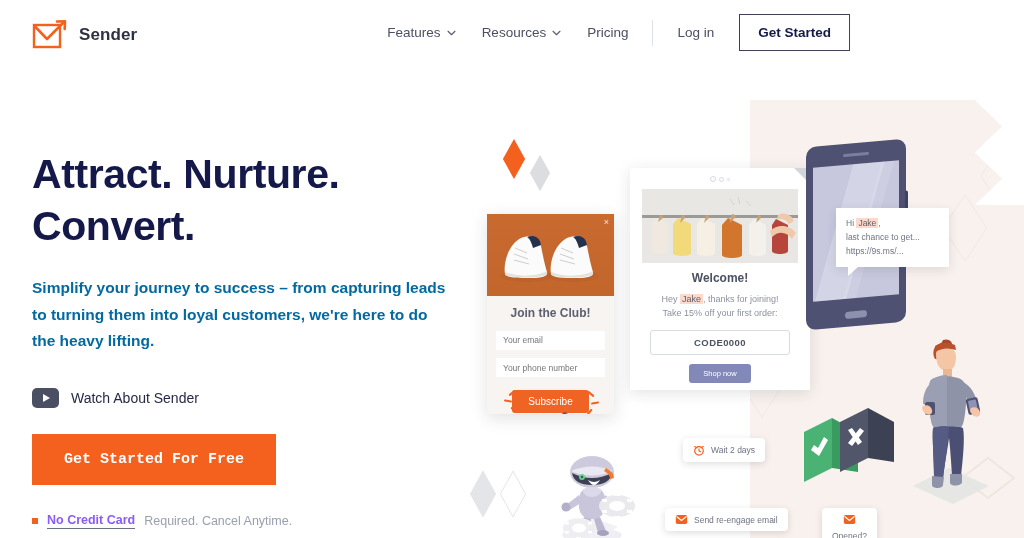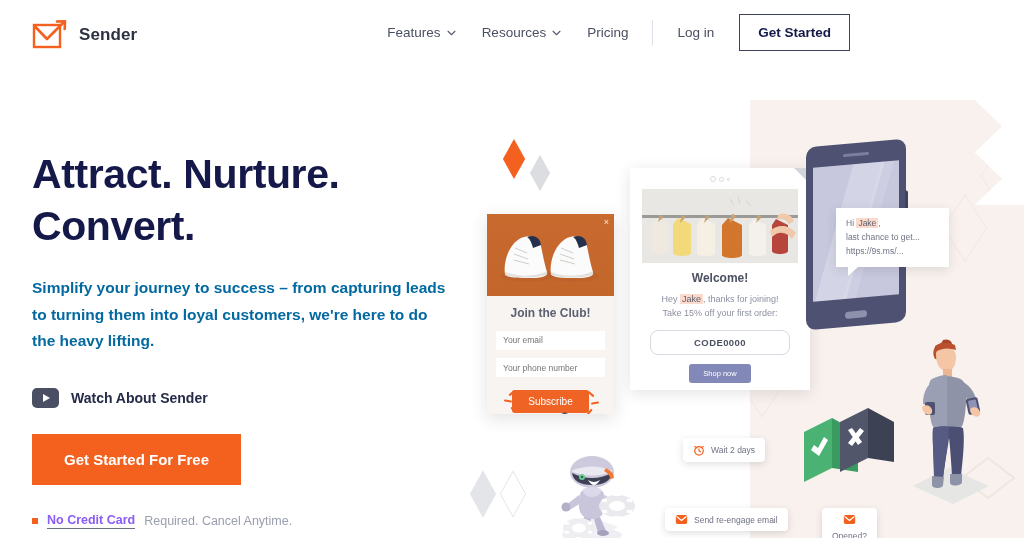--- a/index.html
+++ b/index.html
@@ -72,25 +72,25 @@
   }
   .play-btn {
     width: 27px; height: 20px; background: #4a4f63; border-radius: 5px;
     display: flex; align-items: center; justify-content: center;
   }
   .play-tri {
     width: 0; height: 0; border-left: 7px solid #fff;
     border-top: 4.5px solid transparent; border-bottom: 4.5px solid transparent;
     margin-left: 2px;
   }
-  .watch-label { font-size: 14px; font-weight: 700; color: #252a47; }
+  .watch-label { font-size: 14px; font-weight: 400; color: #252a47; }
   .cta {
     margin-top: 26px; display: inline-block; background: #f4601e; color: #fff;
     font-size: 15px; font-weight: 700; padding: 17px 32px; border: none;
-    cursor: pointer; font-family: Liberation Sans, sans-serif;
+    cursor: pointer; font-family: Liberation Mono, monospace;
   }
   .nocard { margin-top: 28px; display: flex; align-items: center; gap: 9px; font-size: 12.5px; }
   .bullet-sq { width: 6px; height: 6px; background: #f4601e; flex: none; }
   .nocard-strong {
     color: #8b5cf6; font-weight: 700; border-bottom: 1px solid #6d7283; padding-bottom: 1px;
   }
   .nocard-rest { color: #9a9fae; }
 
   
   .dia { position: absolute; transform: rotate(45deg) skew(16deg,16deg); }
@@ -132,21 +132,21 @@
     background: #fff; box-shadow: 0 3px 14px rgba(40,40,60,.13);
   }
   .email-dots { display: flex; justify-content: center; gap: 3px; padding-top: 8px; align-items: center; }
   .ed { border-radius: 50%; border: 1px solid #d8dae2; }
   .email-img { margin: 7px 12px 0; height: 74px; overflow: hidden; position: relative; background: #e7e6e4; }
   .email-body { padding: 8px 12px 10px; text-align: center; }
   .email-welcome { font-size: 12px; font-weight: 700; color: #4c5162; margin-bottom: 7px; }
   .email-line { font-size: 9px; color: #8d91a0; line-height: 1.6; }
   .hl { background: #fbd9cc; color: #5a5e6e; padding: 0 2px; }
   .code-box {
-    margin: 9px 8px 0; border: 1px solid #d9dbe3; border-radius: 8px;
+    margin: 9px 8px 0; border: 1px solid #d9dbe3; border-radius: 3px;
     padding: 6px 0; font-size: 9.5px; font-weight: 700; color: #4c5162; letter-spacing: .4px;
   }
   .shop-btn {
     margin: 9px auto 0; display: block; background: #8288b8; color: #fff; border: none;
     border-radius: 3px; font-size: 7.5px; padding: 5px 14px; cursor: pointer;
     font-family: "Liberation Sans", sans-serif;
   }
   .email-fold {
     position: absolute; right: 0; top: 0; width: 0; height: 0;
     border-left: 16px solid transparent; border-top: 16px solid #d3d5dd;

